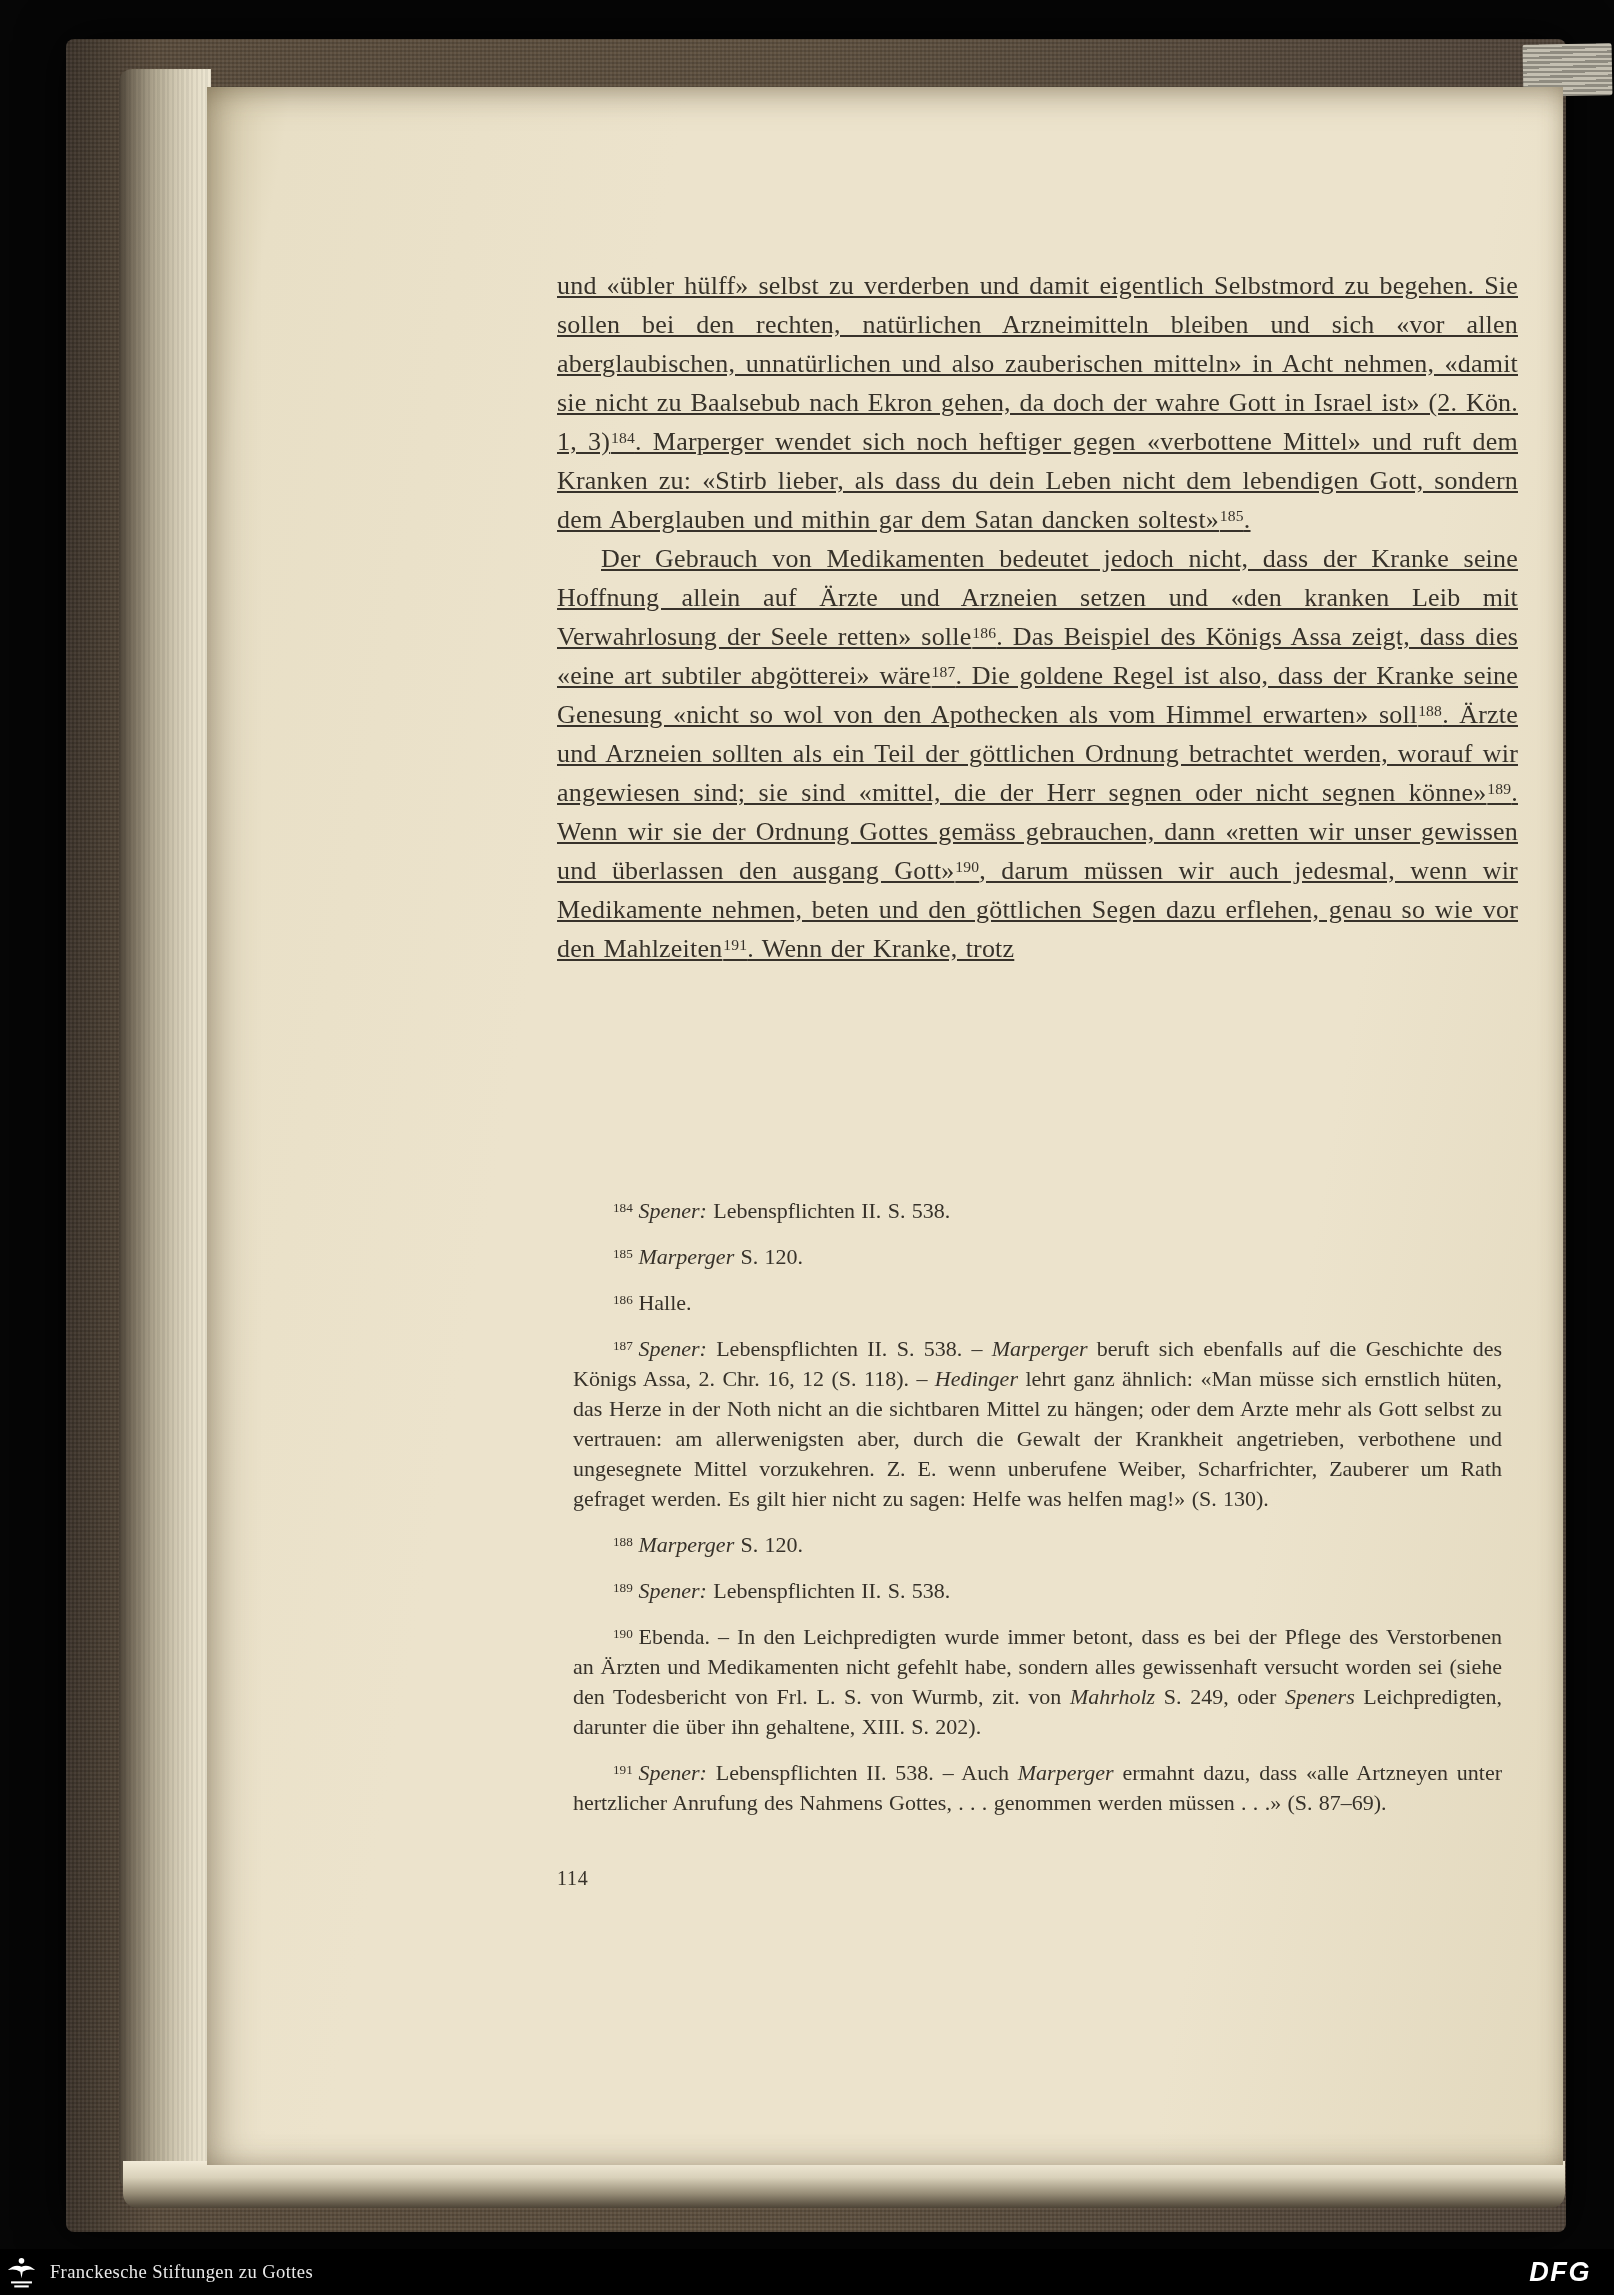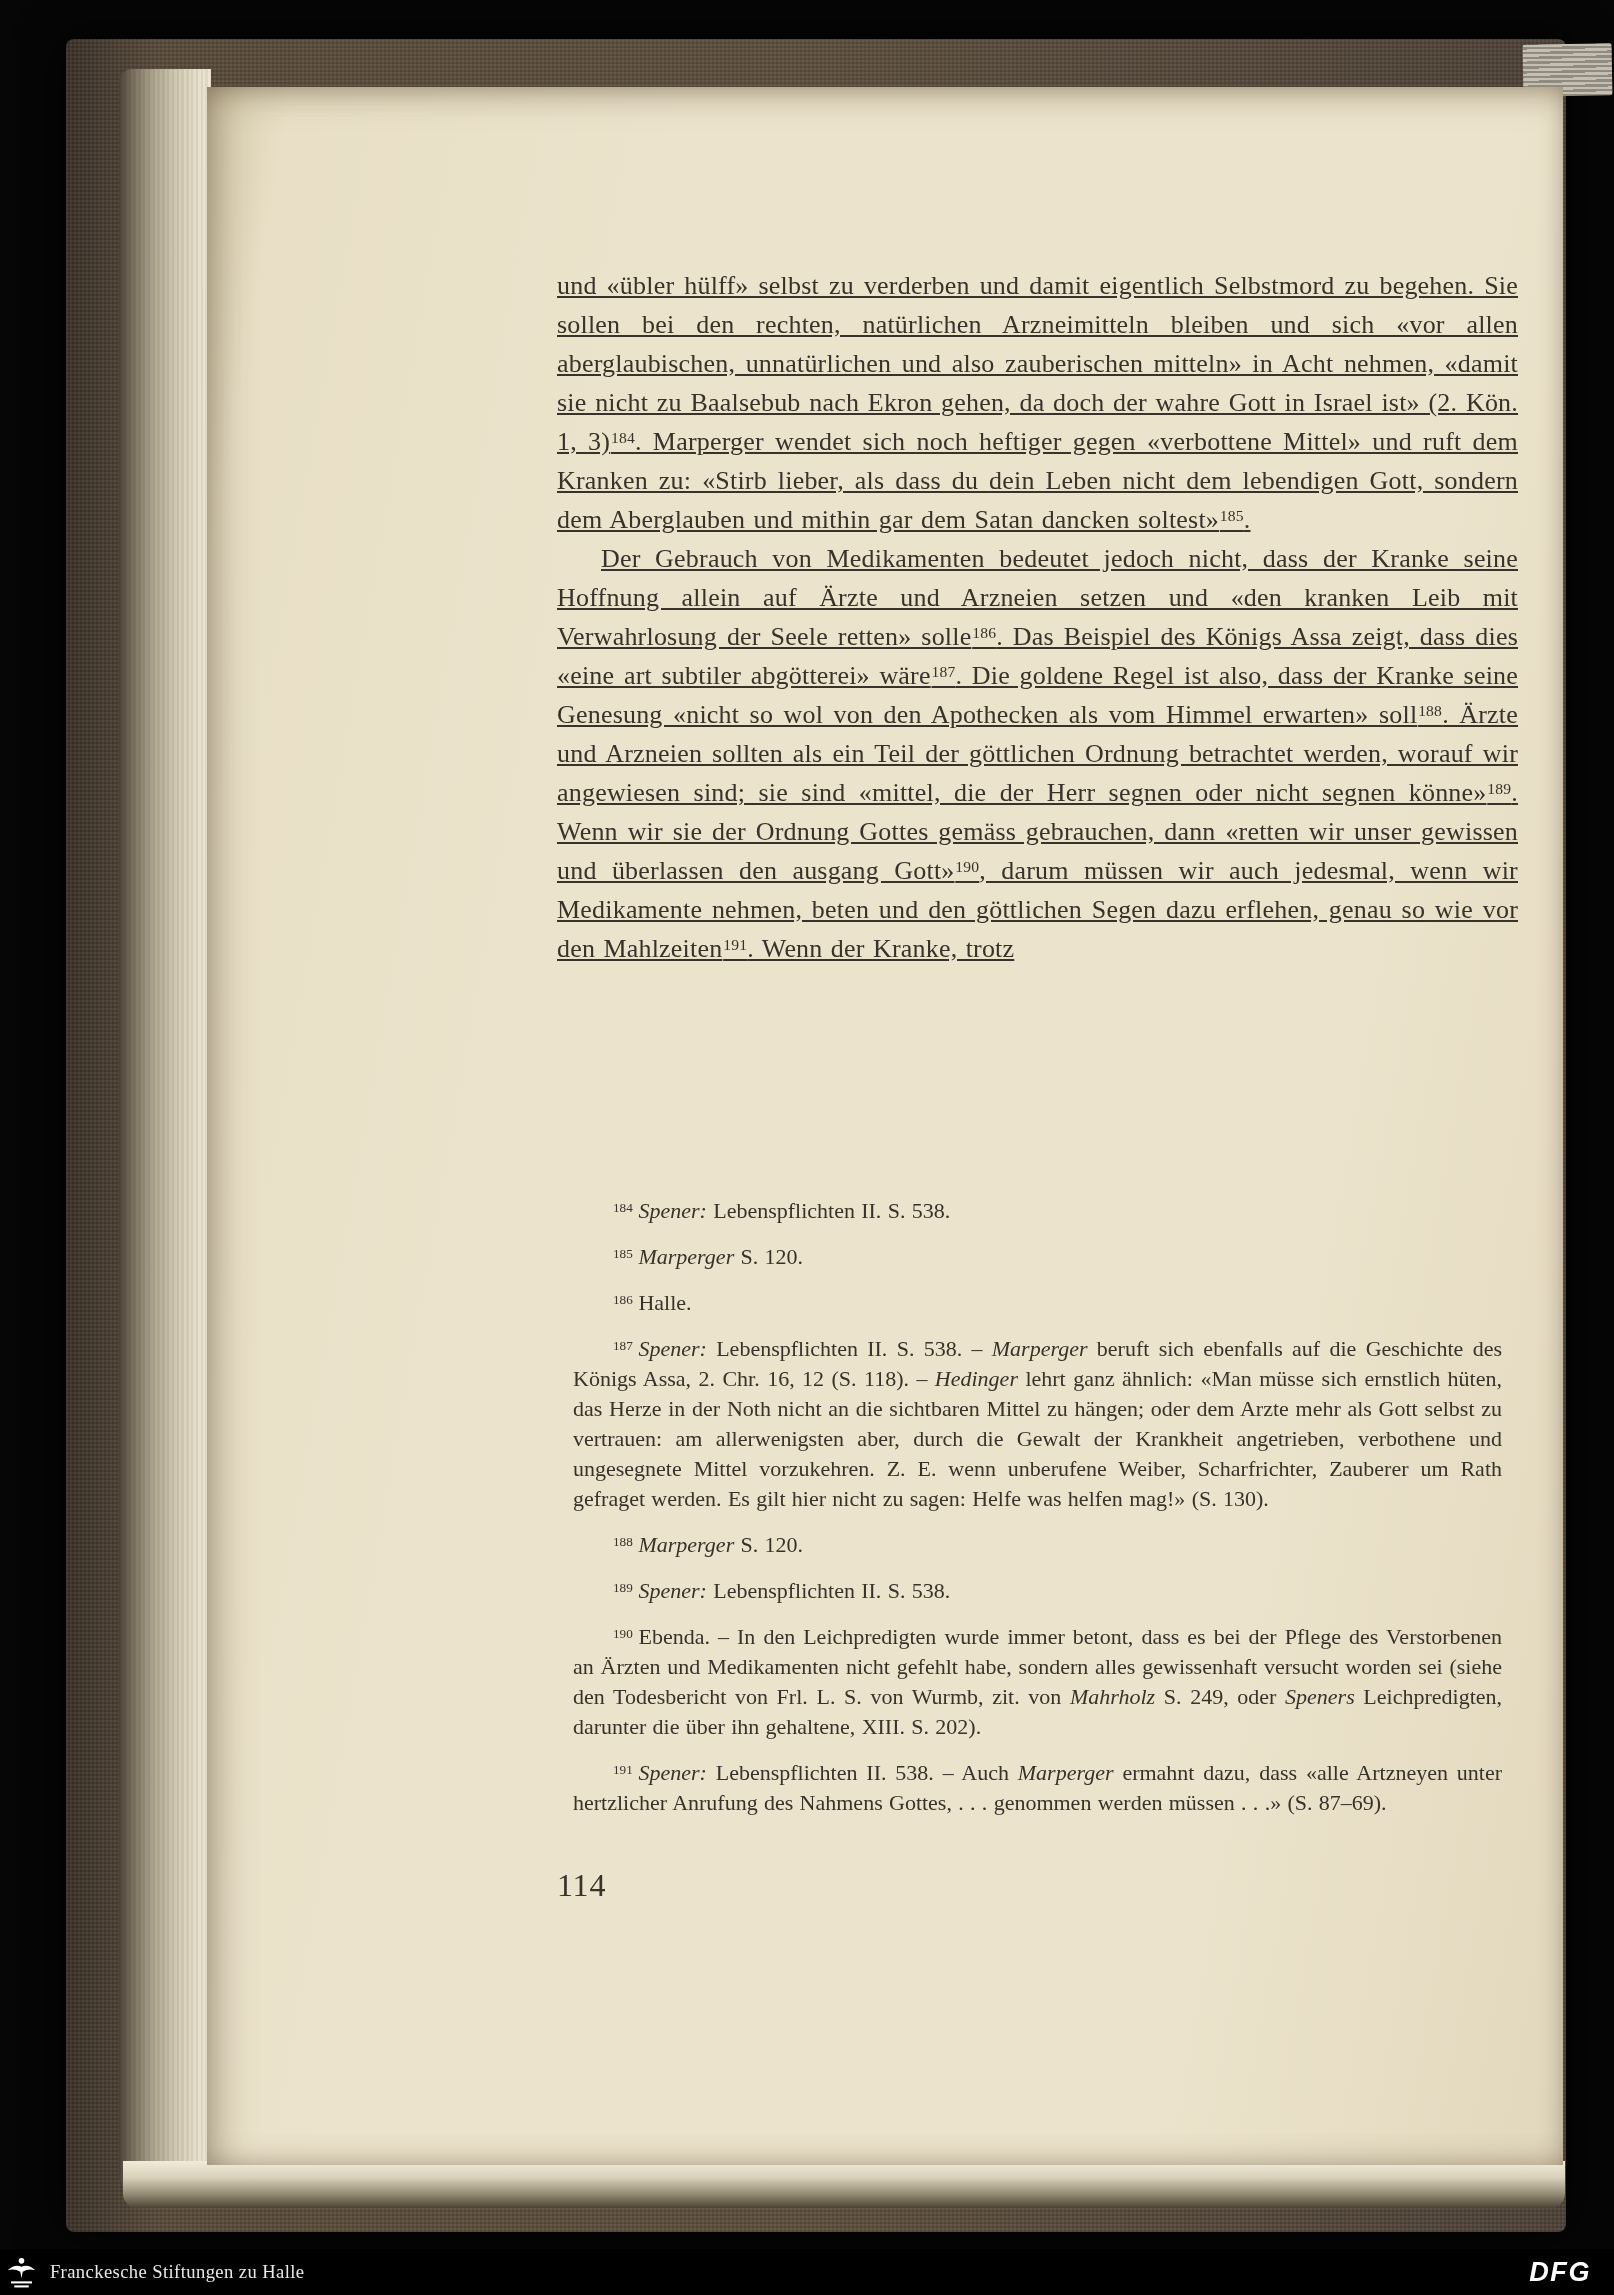--- a/index.html
+++ b/index.html
@@ -64,21 +64,21 @@
   .footnotes{
     position:absolute;left:350px;top:1093px;width:961px;
     color:#37322a;font-size:22px;line-height:30px;
     text-align:justify;word-spacing:0.8px;
   }
   .footnote{margin:16px;text-indent:40px;}
   .fn-num{margin-right:5.7px;}
   .it{font-style:italic;}
   .page-number{
     position:absolute;left:350px;top:1780px;
-    color:#37322a;font-size:32px;letter-spacing:0.8px;
+    color:#37322a;font-size:20px;letter-spacing:0.8px;
   }
   
   .footer-bar{
     position:absolute;left:0;top:2249px;width:1615px;height:46px;
     background:#000;display:flex;align-items:center;justify-content:space-between;
     padding:0 24px 0 3.2px;box-sizing:border-box;z-index:10;
   }
   .footer-left{display:flex;align-items:center;gap:9.7px;}
   .emblem{width:37px;height:37px;display:block;}
   .library-name{
@@ -118,17 +118,17 @@
 <div class="footer-bar">
   <div class="footer-left">
     <svg class="emblem" viewBox="0 0 46 46" xmlns="http://www.w3.org/2000/svg" aria-hidden="true">
       <g fill="#ffffff">
         <circle cx="23" cy="8.5" r="3.5"></circle>
         <path d="M6 20 Q15 12 23 16 Q31 12 40 20 Q31 18 24.5 22 L23 30 L21.5 22 Q15 18 6 20 Z"></path>
         <rect x="10" y="34" width="26" height="2.6"></rect>
         <rect x="14" y="39" width="18" height="2.6"></rect>
       </g>
     </svg>
-    <span class="library-name">Franckesche Stiftungen zu Halle</span>
+    <span class="library-name">Franckesche Stiftungen zu Gottes</span>
   </div>
   <div class="dfg">DFG</div>
 </div>
 
 
 </body></html>

